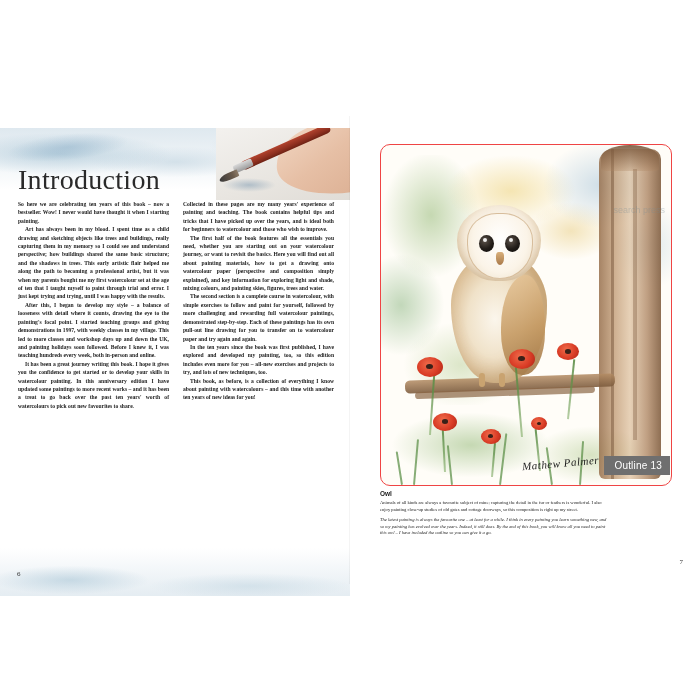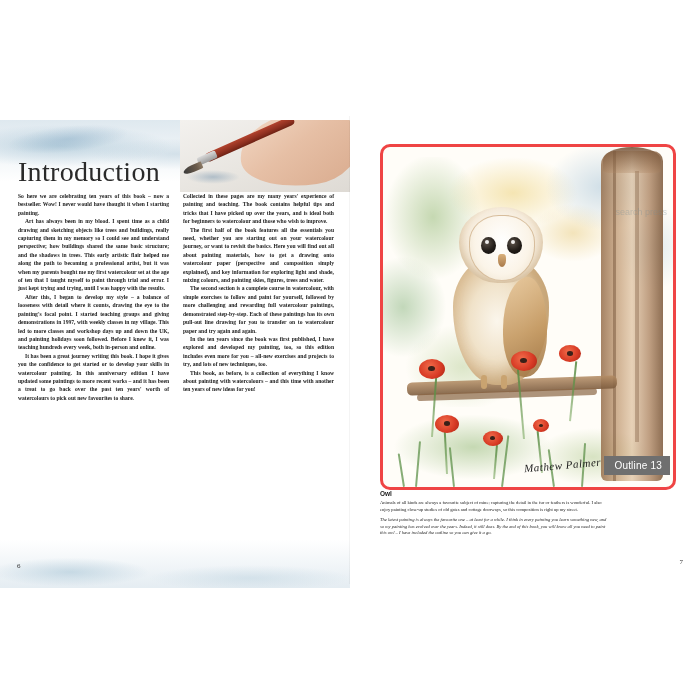--- a/index.html
+++ b/index.html
@@ -20,25 +20,26 @@
     top: 116px;
     width: 700px;
     height: 468px;
     background: #ffffff;
   }
 
   
   .page-left {
     position: absolute;
     left: 0px;
-    top: 4px;
+    top: 12px;
     width: 350px;
     height: 468px;
     background: #ffffff;
     overflow: hidden;
+    padding-left: 36px;
   }
 
   .wash-top {
     position: absolute;
     left: 0;
     top: 0;
     width: 350px;
     height: 62px;
     background:
       radial-gradient(ellipse 160px 30px at 60px 26px, rgba(150,185,205,0.55), rgba(150,185,205,0) 70%),
@@ -189,21 +190,21 @@
     background: #ffffff;
     overflow: hidden;
   }
 
   .art-frame {
     position: absolute;
     left: 30px;
     top: 28px;
     width: 290px;
     height: 340px;
-    border: 3px solid #ef4444;
+    border: 1px solid #ef4444;
     border-radius: 10px;
     background: #fffdf8;
     overflow: hidden;
   }
 
   
   .wash-green-l {
     position: absolute;
     left: -10px;
     top: 10px;

